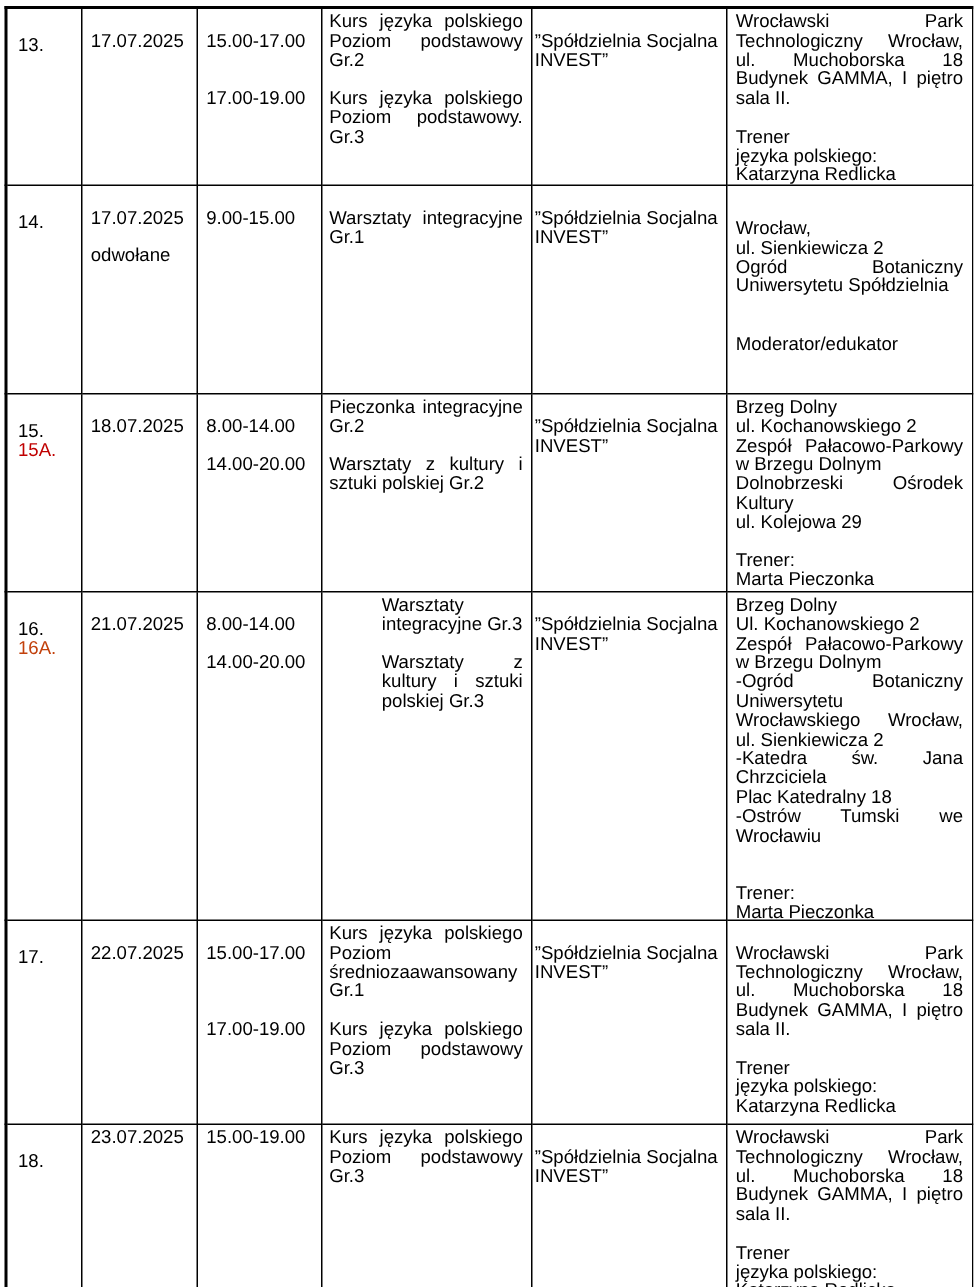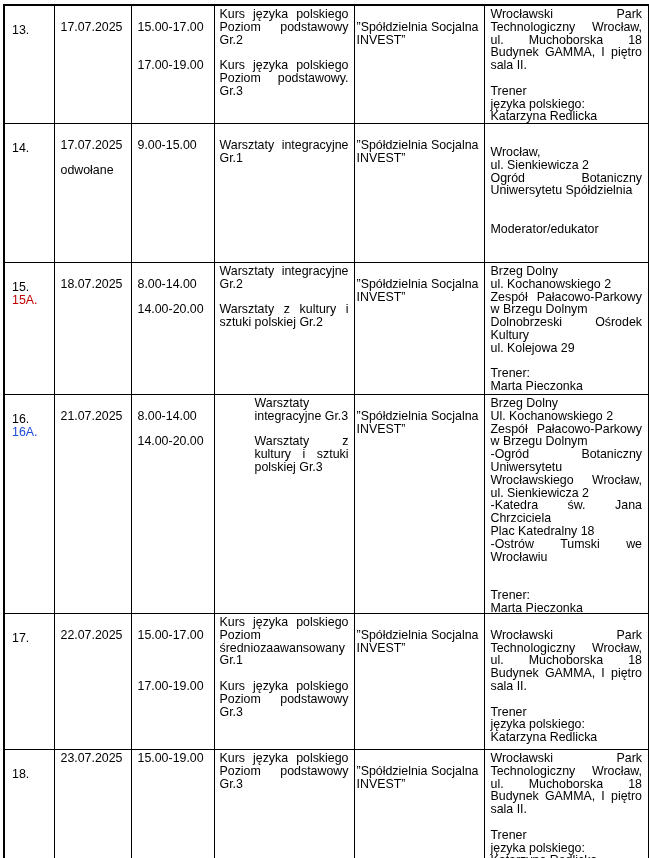--- a/index.html
+++ b/index.html
@@ -161,21 +161,21 @@
     <td class="c-time">
             <div class="cell" style="height: 131px;">
               <div class="line"></div>
               <div class="line">8.00-14.00</div>
               <div class="line"></div>
               <div class="line">14.00-20.00</div>
             </div>
           </td>
     <td class="c-act">
             <div class="cell" style="height: 131px;">
-              <div class="para">Warsztaty integracyjne Gr.2</div>
+              <div class="para">Pieczonka integracyjne Gr.2</div>
               <div class="para"></div>
               <div class="para">Warsztaty z kultury i sztuki polskiej Gr.2</div>
             </div>
           </td>
     <td class="c-org">
             <div class="cell" style="height: 131px;">
               <div class="line"></div>
               <div class="line">”Spółdzielnia Socjalna</div>
               <div class="line">INVEST”</div>
             </div>
@@ -191,21 +191,21 @@
               <div class="para">Trener:</div>
               <div class="para">Marta Pieczonka</div>
             </div>
           </td>
   </tr>
 
   <tr style="height: 219px;">
     <td class="c-num">
             <div class="cell" style="height: 218px;">
               <div class="line">16.</div>
-              <div class="line" style="color: #1d4ed8;">16A.</div>
+              <div class="line" style="color: #c2410c;">16A.</div>
             </div>
           </td>
     <td class="c-date">
             <div class="cell" style="height: 218px;">
               <div class="line"></div>
               <div class="line">21.07.2025</div>
             </div>
           </td>
     <td class="c-time">
             <div class="cell" style="height: 218px;">

